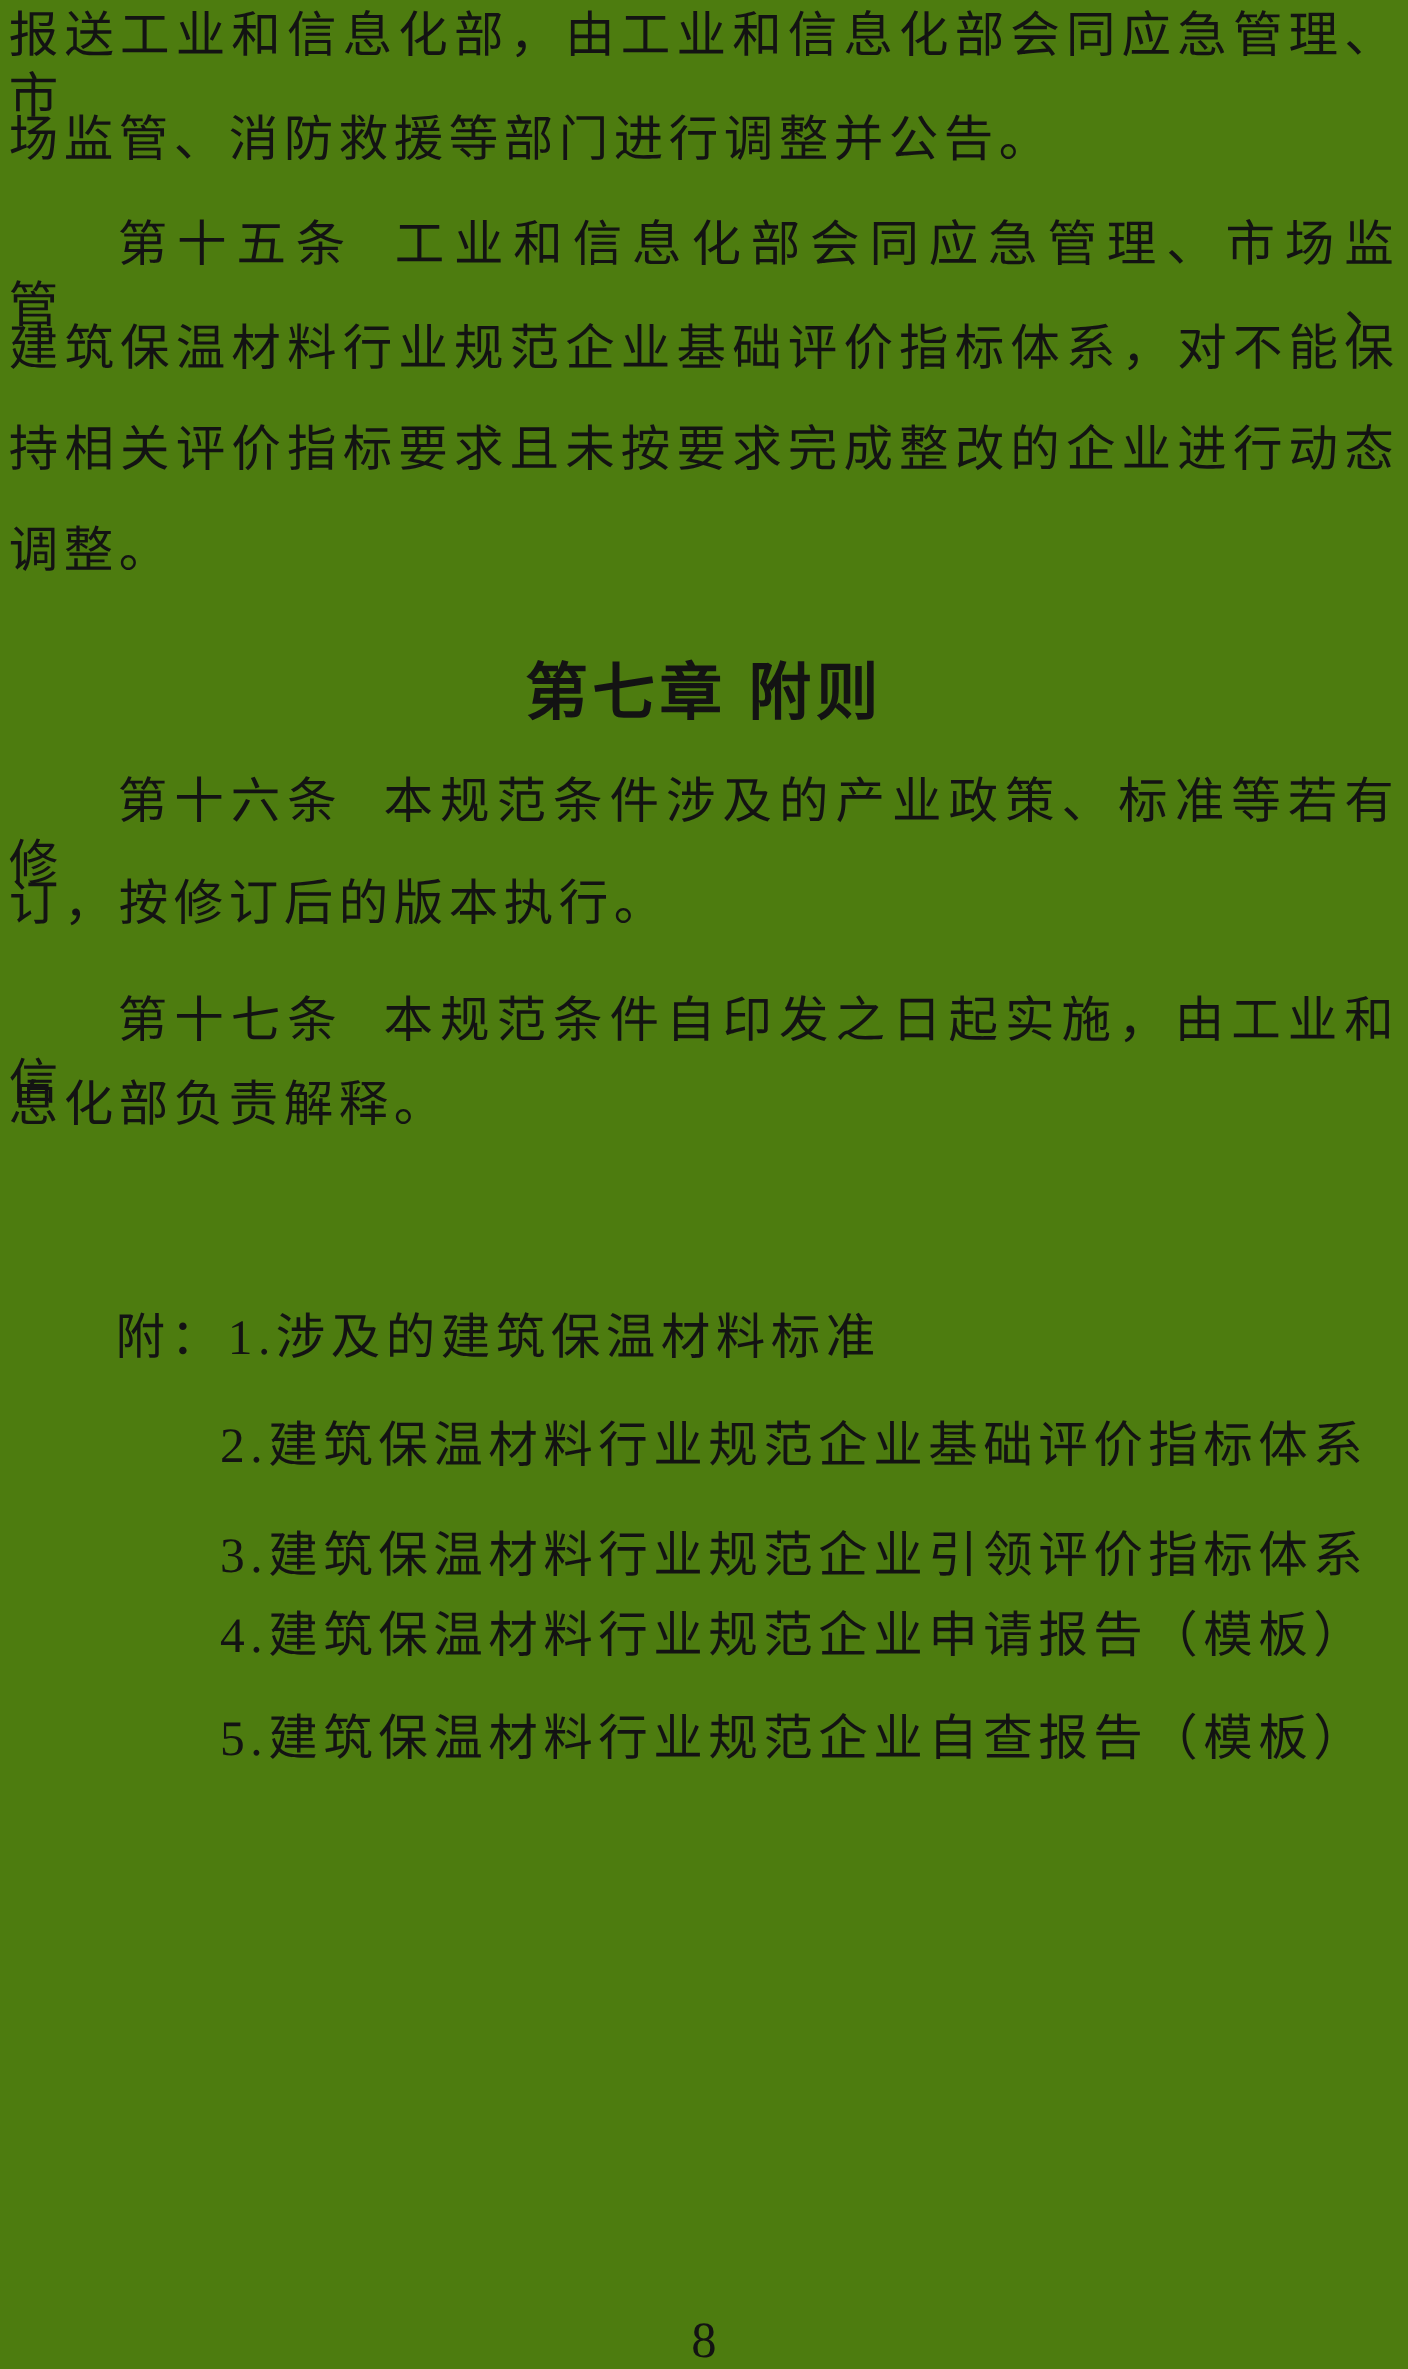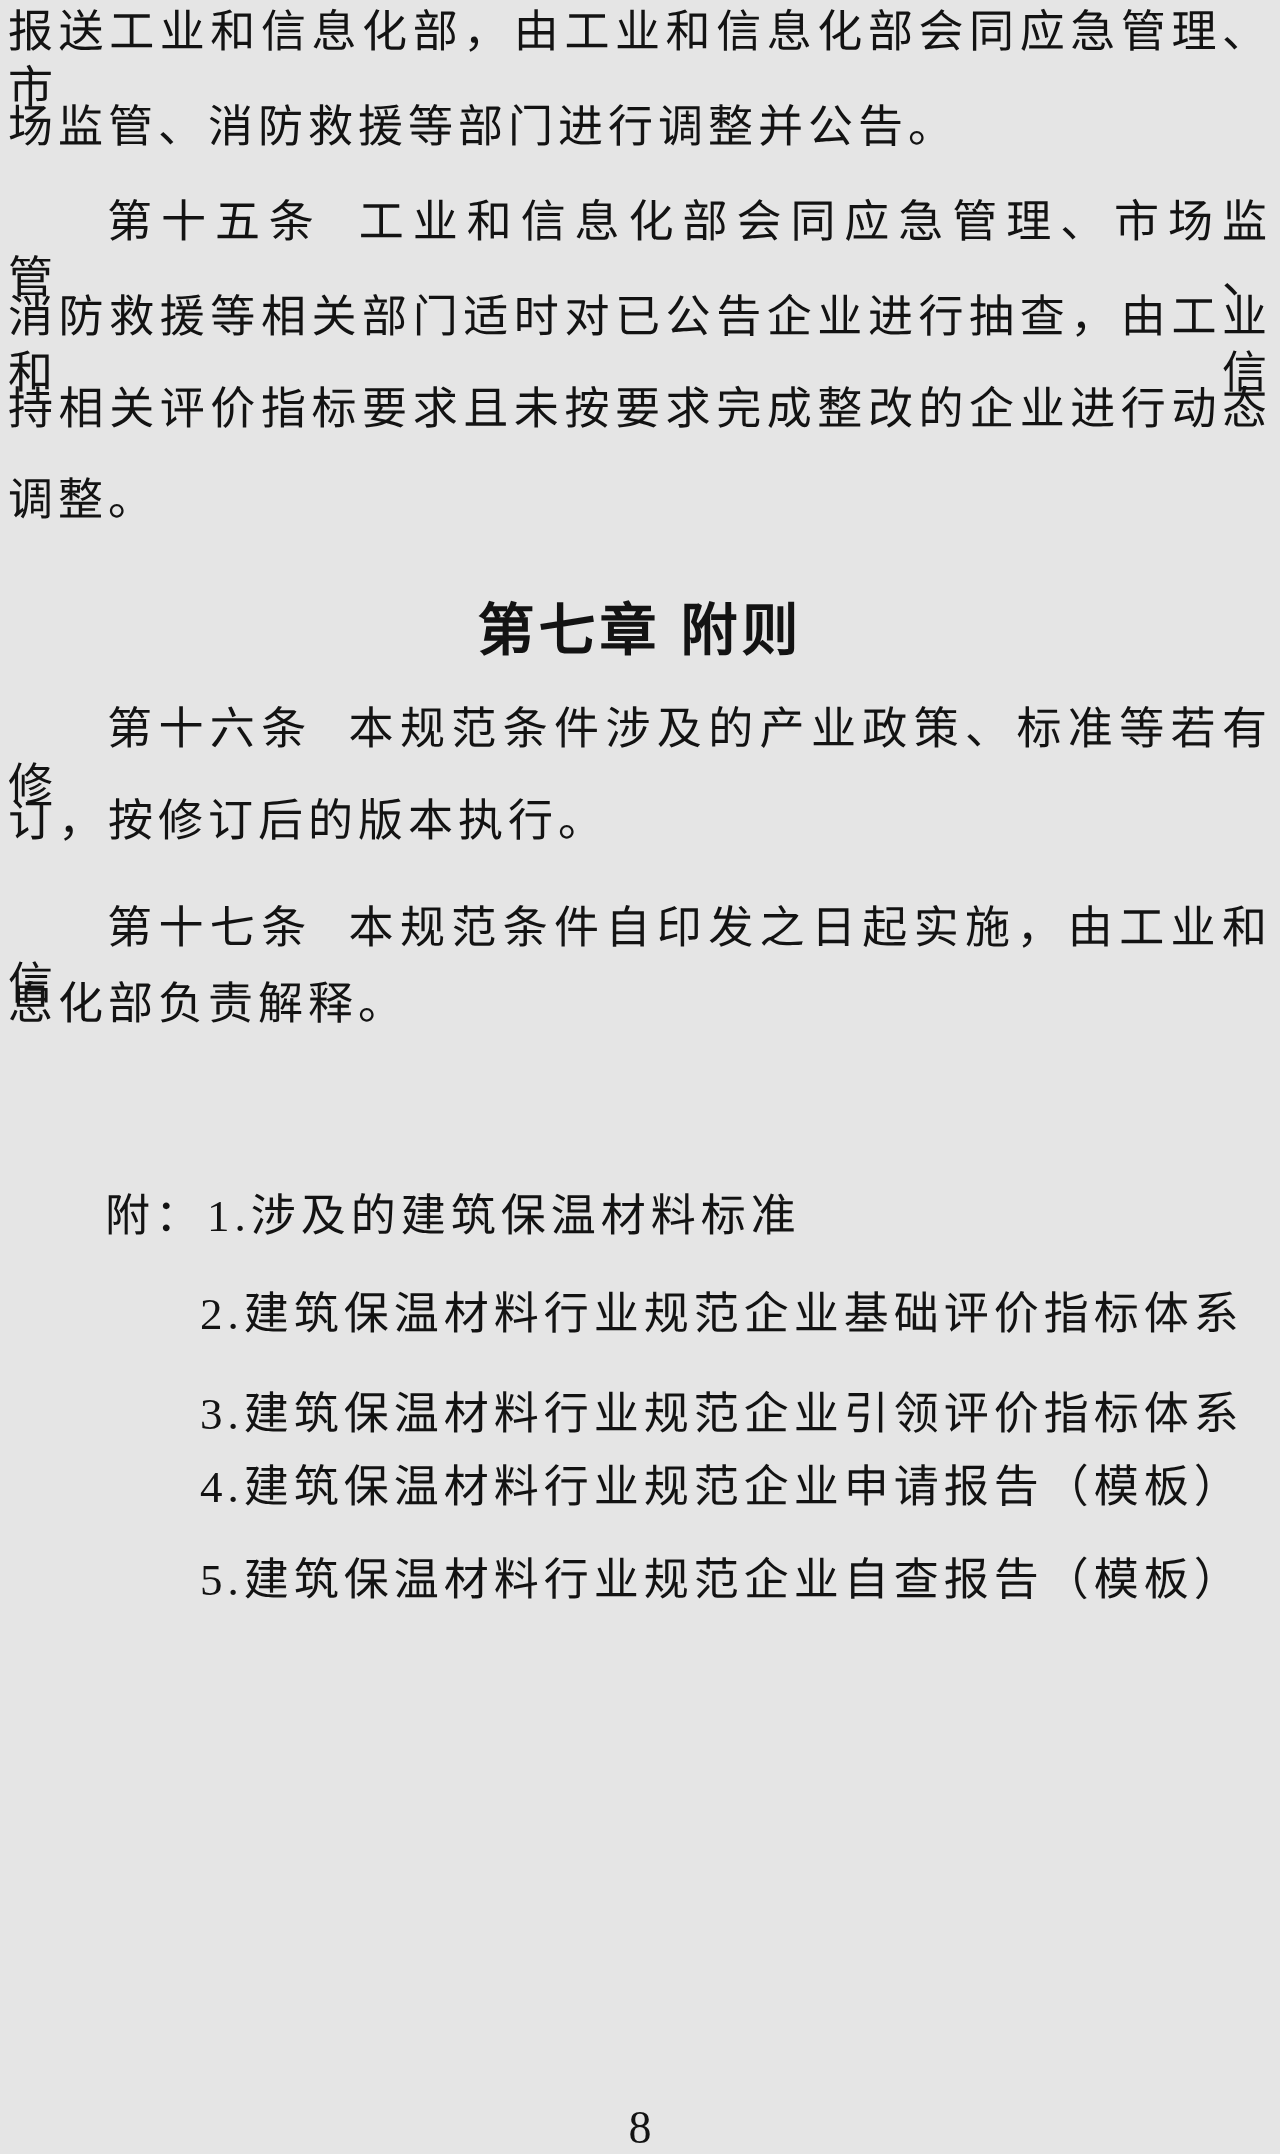--- a/index.html
+++ b/index.html
@@ -5,21 +5,21 @@
 <style>
   html, body {
     margin: 0;
     padding: 0;
     background: #ffffff;
   }
   .page {
     position: relative;
     width: 1280px;
     height: 2154px;
-    background: #e5e5e5;
+    background: #4d7c0f;
     color: #131313;
     font-family: "Liberation Serif", "DejaVu Serif", serif;
     overflow: hidden;
   }
   
   .line {
     position: absolute;
     left: 8px;
     width: 1264px;
     font-size: 45px;
@@ -89,21 +89,21 @@
 <body>
 
 <div class="page">
 
   <div class="line fill" style="top:4px">报送工业和信息化部，由工业和信息化部会同应急管理、市</div>
   <div class="line" style="top:99px">场监管、消防救援等部门进行调整并公告。</div>
 
   <div class="line fill indent" style="top:194px">
     <span class="article-label">第十五条</span><span>工业和信息化部会同应急管理、市场监管、</span>
   </div>
-  <div class="line fill" style="top:289px">消防救援等相关部门适时对已公告企业进行抽查，由工业和信</div>
+  <div class="line fill" style="top:289px">建筑保温材料行业规范企业基础评价指标体系，对不能保</div>
   <div class="line fill" style="top:381px">持相关评价指标要求且未按要求完成整改的企业进行动态</div>
   <div class="line" style="top:472px">调整。</div>
 
   <div class="chapter" style="top:602px">
     <span>第七章</span><span class="chapter-gap"></span><span>附则</span>
   </div>
 
   <div class="line fill indent" style="top:701px">
     <span class="article-label">第十六条</span><span>本规范条件涉及的产业政策、标准等若有修</span>
   </div>

